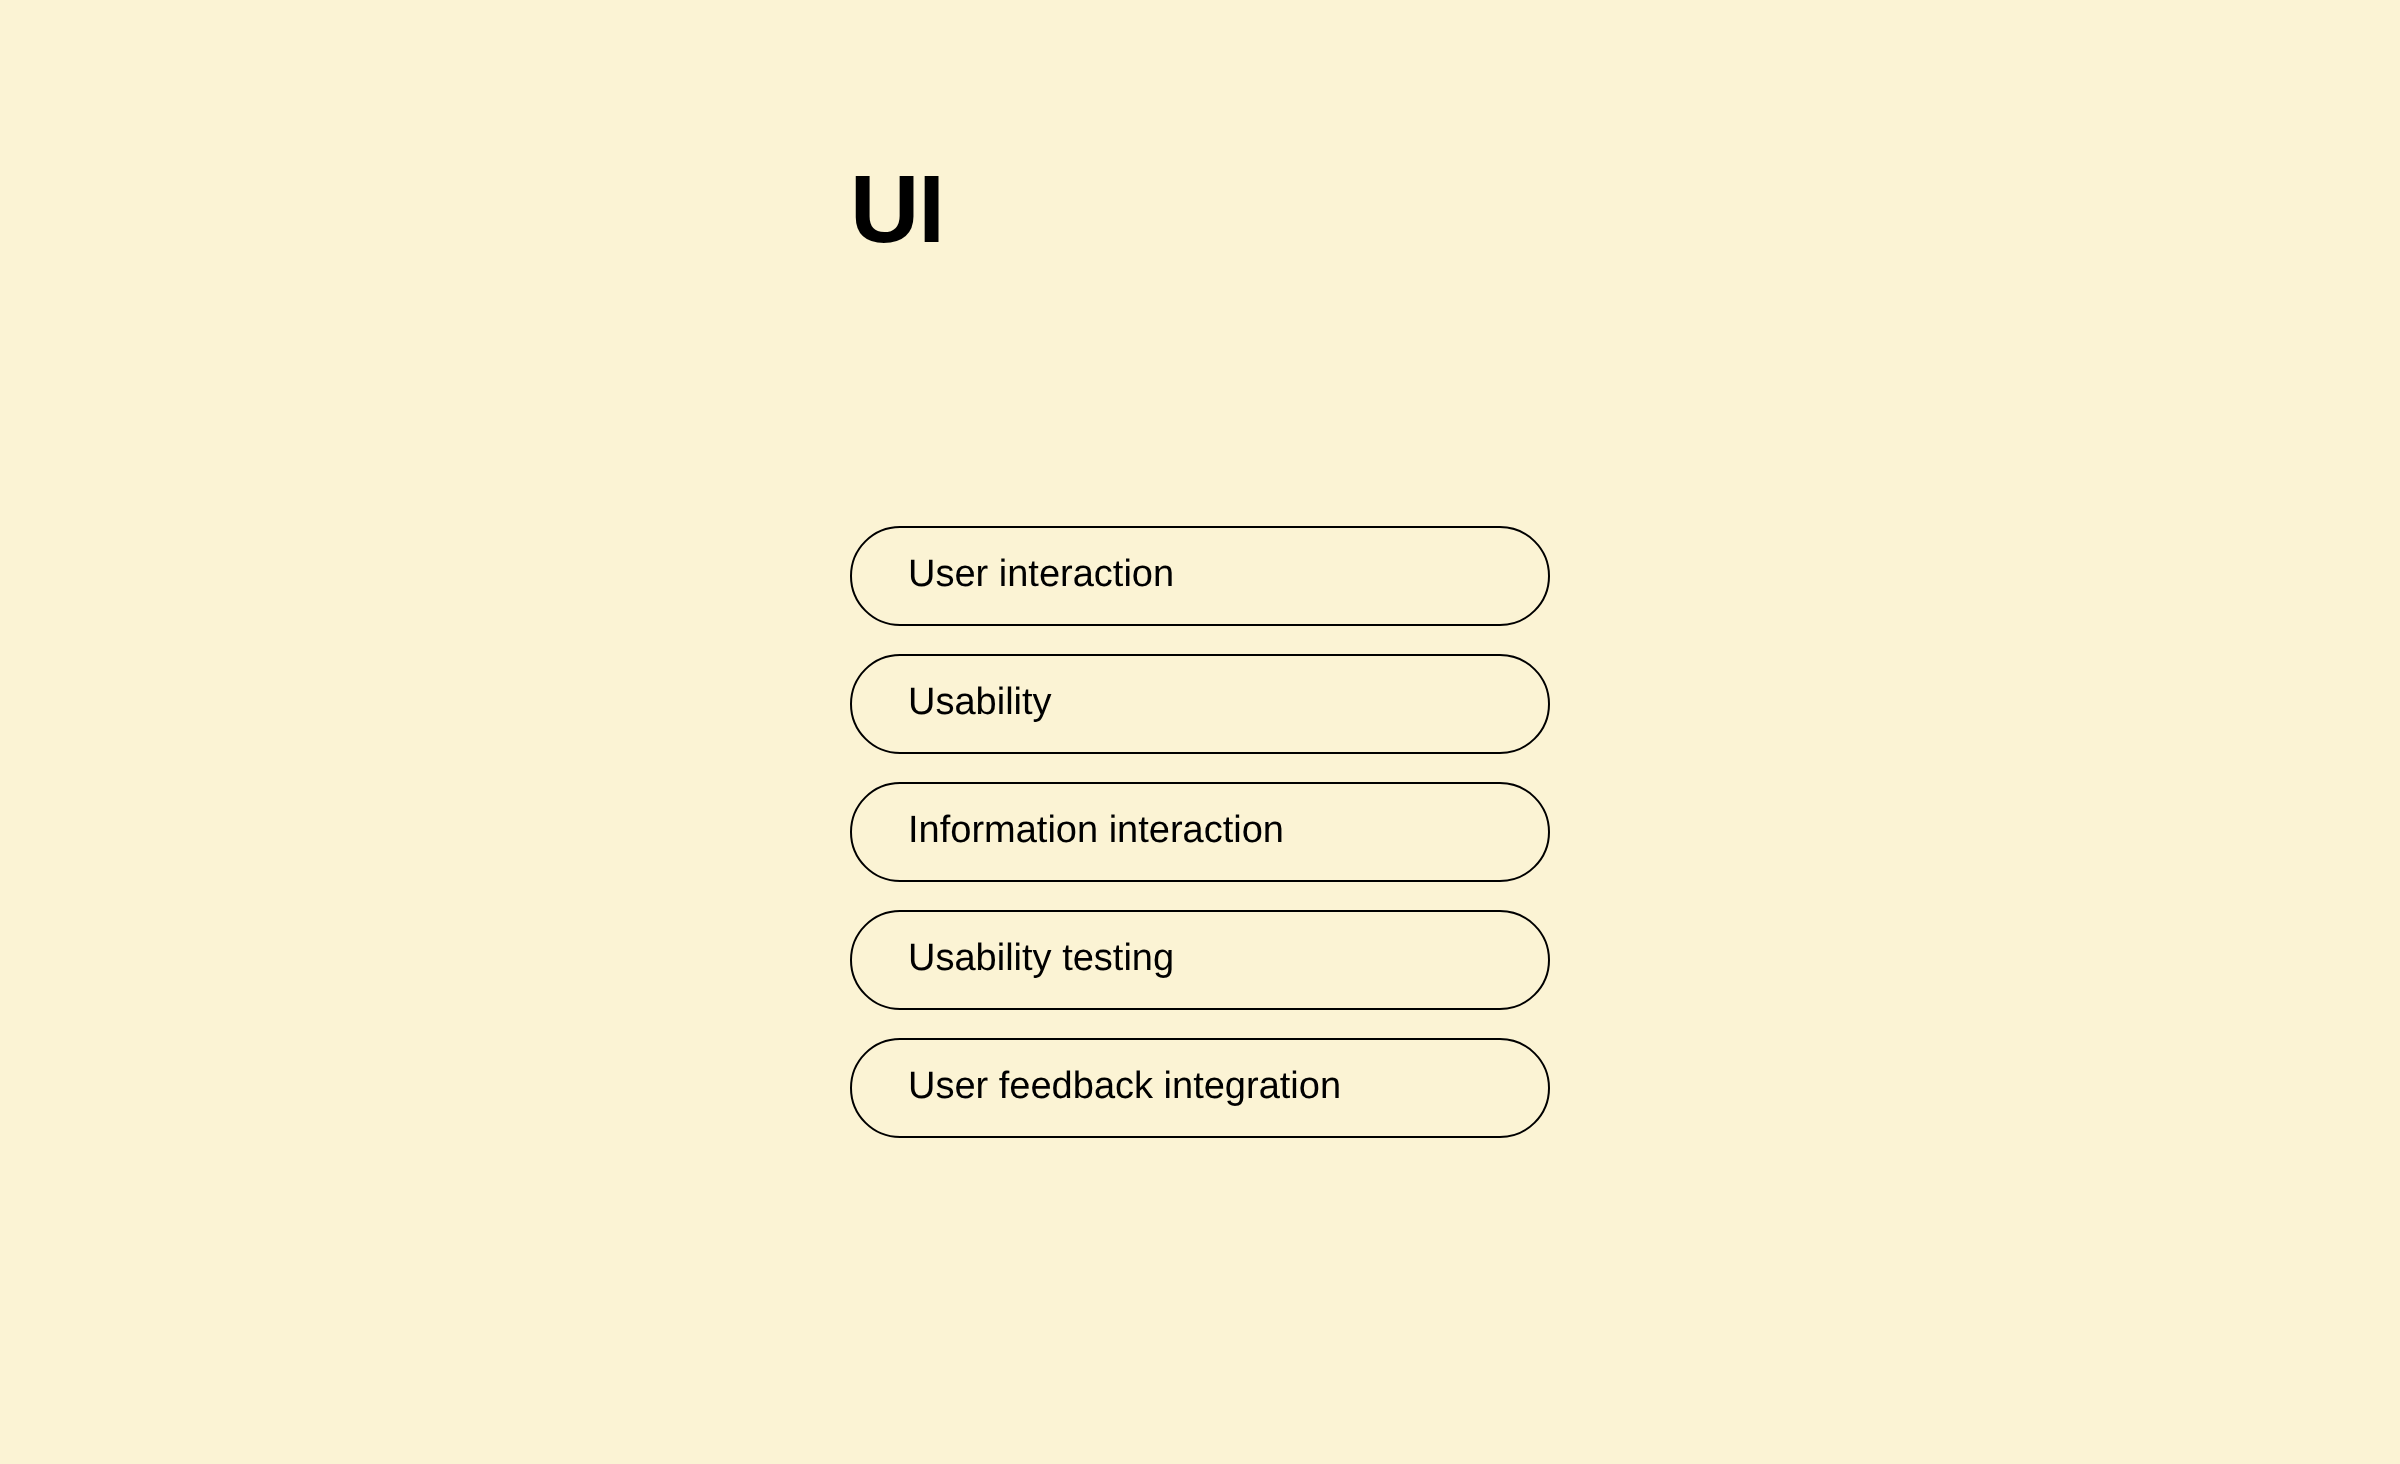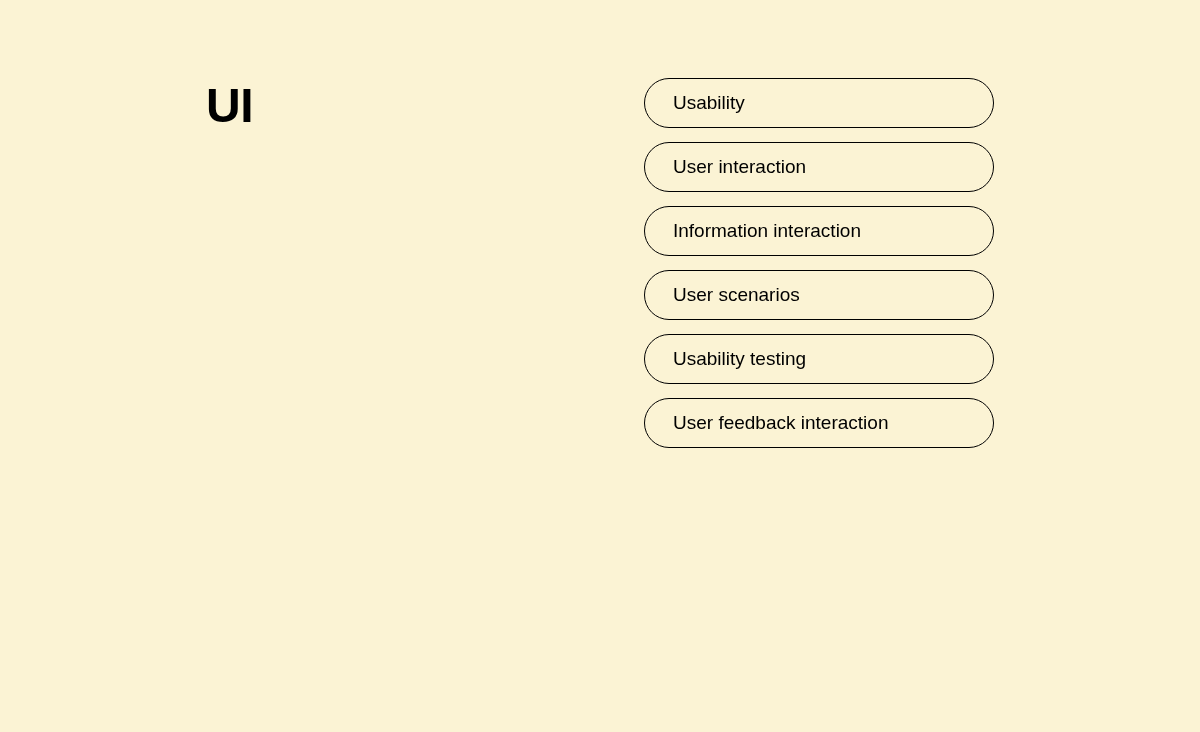--- a/index.html
+++ b/index.html
@@ -13,20 +13,21 @@
       background: #fbf3d4;
       font-family: 'Segoe UI', 'Helvetica Neue', Arial, sans-serif;
       display: flex;
       justify-content: center;
       align-items: flex-start;
       padding-top: 78px;
     }
     .container {
       display: flex;
       gap: 88px;
+      flex-direction: column;
     }
     .column {
       display: flex;
       flex-direction: column;
       width: 350px;
     }
     .column-title {
       font-size: 48px;
       font-weight: 700;
       color: #000;
@@ -52,22 +53,21 @@
 <body>
 
 <div class="container">
 
   <div class="column">
     <h2 class="column-title">UI</h2>
   </div>
 
   <div class="column">
     <div class="items">
+      <div class="pill">User interaction</div>
       <div class="pill">Usability</div>
-      <div class="pill">User interaction</div>
       <div class="pill">Information interaction</div>
-      <div class="pill">User scenarios</div>
       <div class="pill">Usability testing</div>
-      <div class="pill">User feedback interaction</div>
+      <div class="pill">User feedback integration</div>
     </div>
   </div>
 
 </div>
 
 </body></html>

